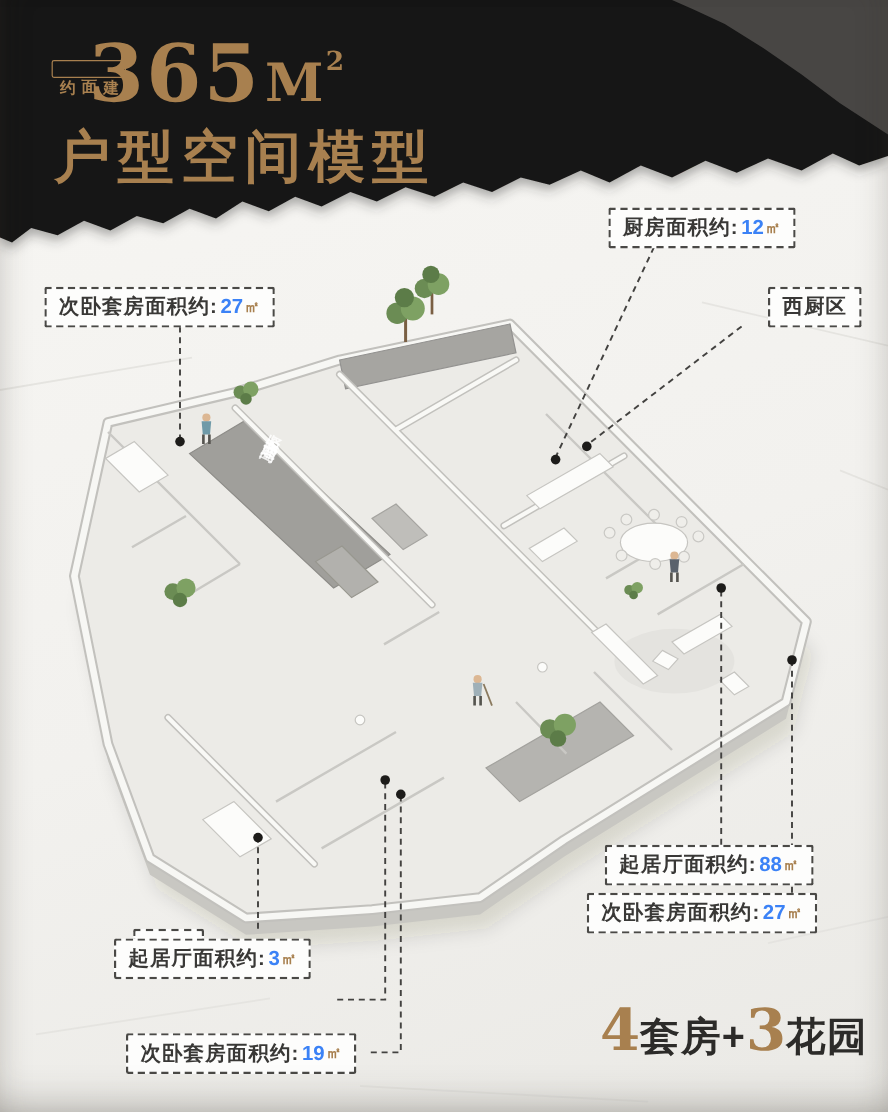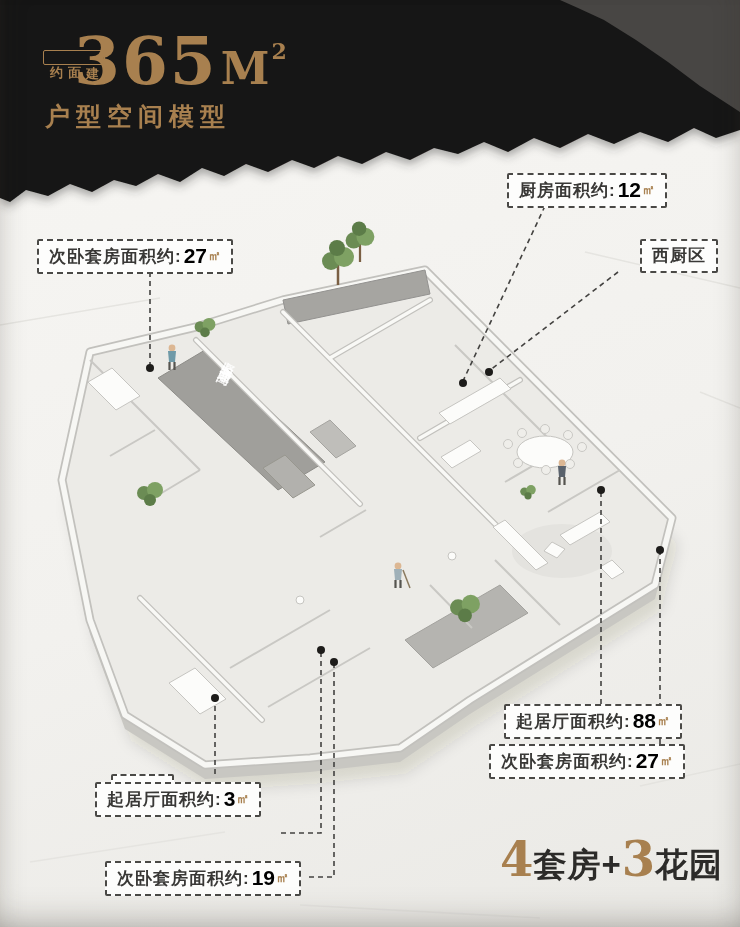--- a/index.html
+++ b/index.html
@@ -10,27 +10,27 @@
   
   .header-text{position:absolute;left:0;top:0;width:740px;z-index:6;}
   .badge{position:absolute;left:43px;top:50px;writing-mode:vertical-rl;text-orientation:upright;
     border:1.5px solid #a8804f;color:#a8804f;font-size:13px;font-weight:700;letter-spacing:3px;
     padding:5px 3px;border-radius:2px;}
   .area-line{position:absolute;left:74px;top:28px;display:flex;align-items:baseline;color:#a8804f;
     font-family:"DejaVu Serif",serif;font-weight:700;}
   .area-line .num{font-size:66px;letter-spacing:2px;line-height:1;}
   .area-line .unit-m{font-size:44px;margin-left:3px;line-height:1;}
   .area-line .sup{font-size:22px;align-self:flex-start;position:relative;top:10px;margin-left:2px;}
-  .main-title{position:absolute;left:45px;top:100px;font-size:25px;font-weight:700;
+  .main-title{position:absolute;left:45px;top:100px;font-size:47px;font-weight:700;
     letter-spacing:6px;color:#a8804f;}
   
   .callout{position:absolute;z-index:4;background:#fdfdfc;border:2px dashed #4a4946;border-radius:2px;
     padding:3px 10px 4px 10px;display:flex;align-items:center;white-space:nowrap;}
   .callout .lbl{font-size:17px;font-weight:700;color:#393836;letter-spacing:1px;}
-  .callout .val{font-size:21px;font-weight:700;color:#000000;margin-left:2px;}
+  .callout .val{font-size:17px;font-weight:700;color:#3b82f6;margin-left:2px;}
   .callout .unit{font-size:13px;font-weight:700;color:#a8804f;margin-left:1px;}
   
   .corridor-label{position:absolute;left:226px;top:354px;z-index:3;writing-mode:vertical-rl;
     text-orientation:upright;transform:rotate(26deg);transform-origin:top center;
     color:rgba(255,255,255,.82);font-size:13px;font-weight:700;letter-spacing:2px;}
   
   .footer-line{position:absolute;left:500px;top:835px;z-index:4;display:flex;align-items:baseline;}
   .footer-line .big{font-family:"DejaVu Serif",serif;font-size:48px;font-weight:700;color:#a8804f;line-height:1;}
   .footer-line .small{font-size:33px;font-weight:700;color:#2c2b29;letter-spacing:1px;line-height:1;text-align:right;}
   .vignette{position:absolute;inset:0;z-index:9;pointer-events:none;

